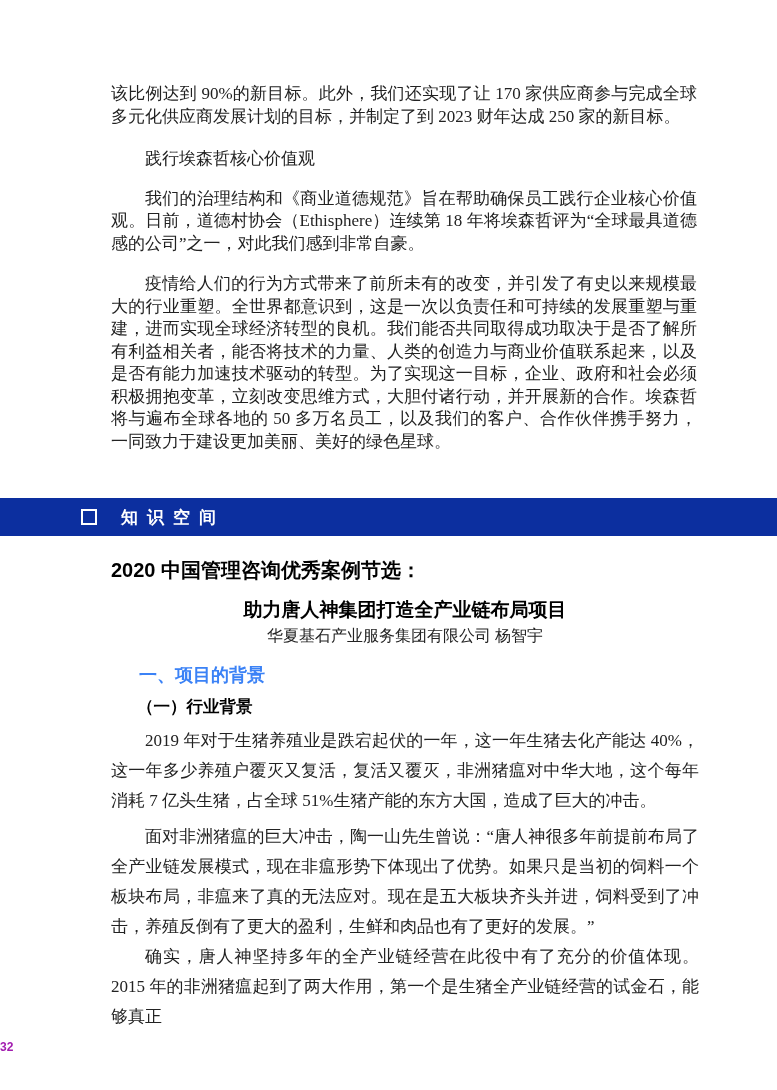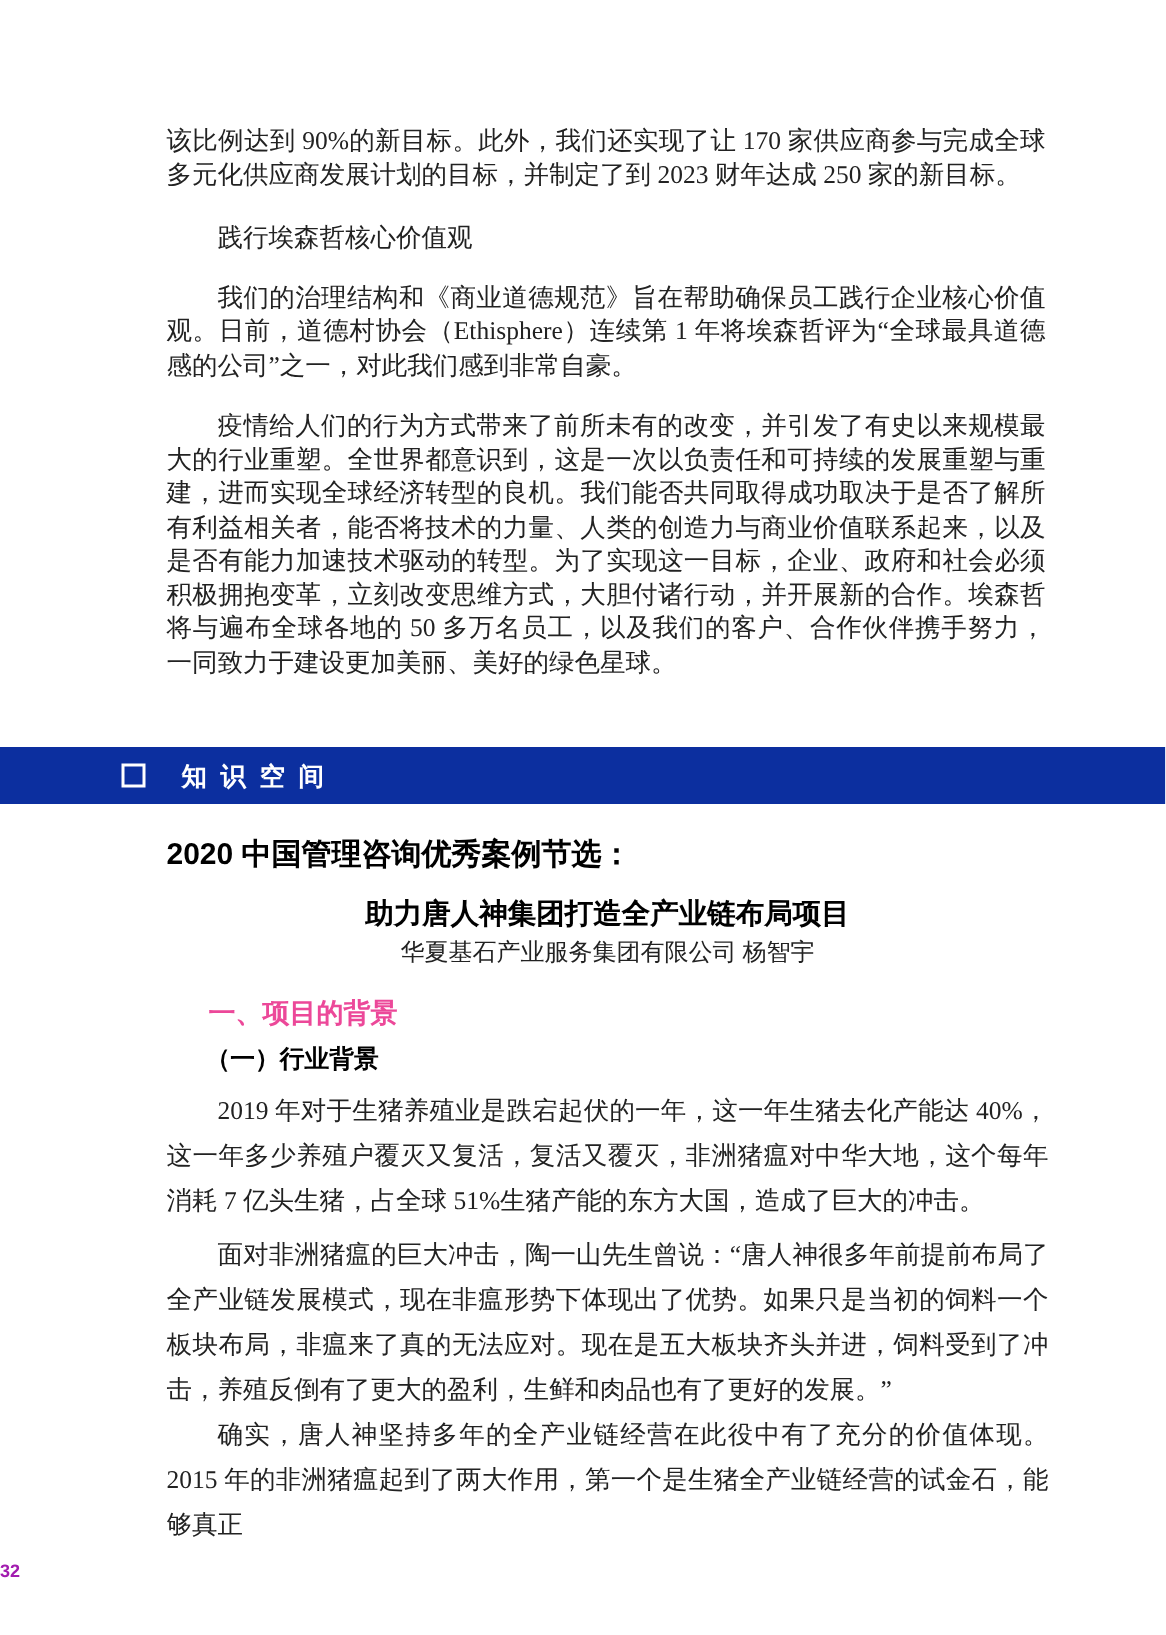--- a/index.html
+++ b/index.html
@@ -90,21 +90,21 @@
     text-align: center;
     color: #222222;
   }
   .h1 {
     margin: 14px 0 0 0;
     padding-left: 28px;
     font-family: "Liberation Sans", "DejaVu Sans", sans-serif;
     font-weight: bold;
     font-size: 18px;
     line-height: 26px;
-    color: #ec4899;
+    color: #3b82f6;
     text-align: left;
   }
   .h2 {
     margin: 6px 0 0 0;
     padding-left: 26px;
     font-family: "Liberation Sans", "DejaVu Sans", sans-serif;
     font-weight: bold;
     font-size: 16.5px;
     line-height: 24px;
     color: #000000;
@@ -128,21 +128,21 @@
   }
 </style>
 </head>
 <body>
 
 <div class="page">
 
   <div class="section-top">
     <p>该比例达到 90%的新目标。此外，我们还实现了让 170 家供应商参与完成全球多元化供应商发展计划的目标，并制定了到 2023 财年达成 250 家的新目标。</p>
     <p class="sp indent">践行埃森哲核心价值观</p>
-    <p class="sp2 indent">我们的治理结构和《商业道德规范》旨在帮助确保员工践行企业核心价值观。日前，道德村协会（Ethisphere）连续第 1 年将埃森哲评为“全球最具道德感的公司”之一，对此我们感到非常自豪。</p>
+    <p class="sp2 indent">我们的治理结构和《商业道德规范》旨在帮助确保员工践行企业核心价值观。日前，道德村协会（Ethisphere）连续第 18 年将埃森哲评为“全球最具道德感的公司”之一，对此我们感到非常自豪。</p>
     <p class="sp3 indent">疫情给人们的行为方式带来了前所未有的改变，并引发了有史以来规模最大的行业重塑。全世界都意识到，这是一次以负责任和可持续的发展重塑与重建，进而实现全球经济转型的良机。我们能否共同取得成功取决于是否了解所有利益相关者，能否将技术的力量、人类的创造力与商业价值联系起来，以及是否有能力加速技术驱动的转型。为了实现这一目标，企业、政府和社会必须积极拥抱变革，立刻改变思维方式，大胆付诸行动，并开展新的合作。埃森哲将与遍布全球各地的 50 多万名员工，以及我们的客户、合作伙伴携手努力，一同致力于建设更加美丽、美好的绿色星球。</p>
   </div>
 
   <div class="banner">
     <span class="sq-icon"></span>
     <span class="banner-label">知识空间</span>
   </div>
 
   <div class="section-main">
     <p class="title1">2020 中国管理咨询优秀案例节选：</p>

